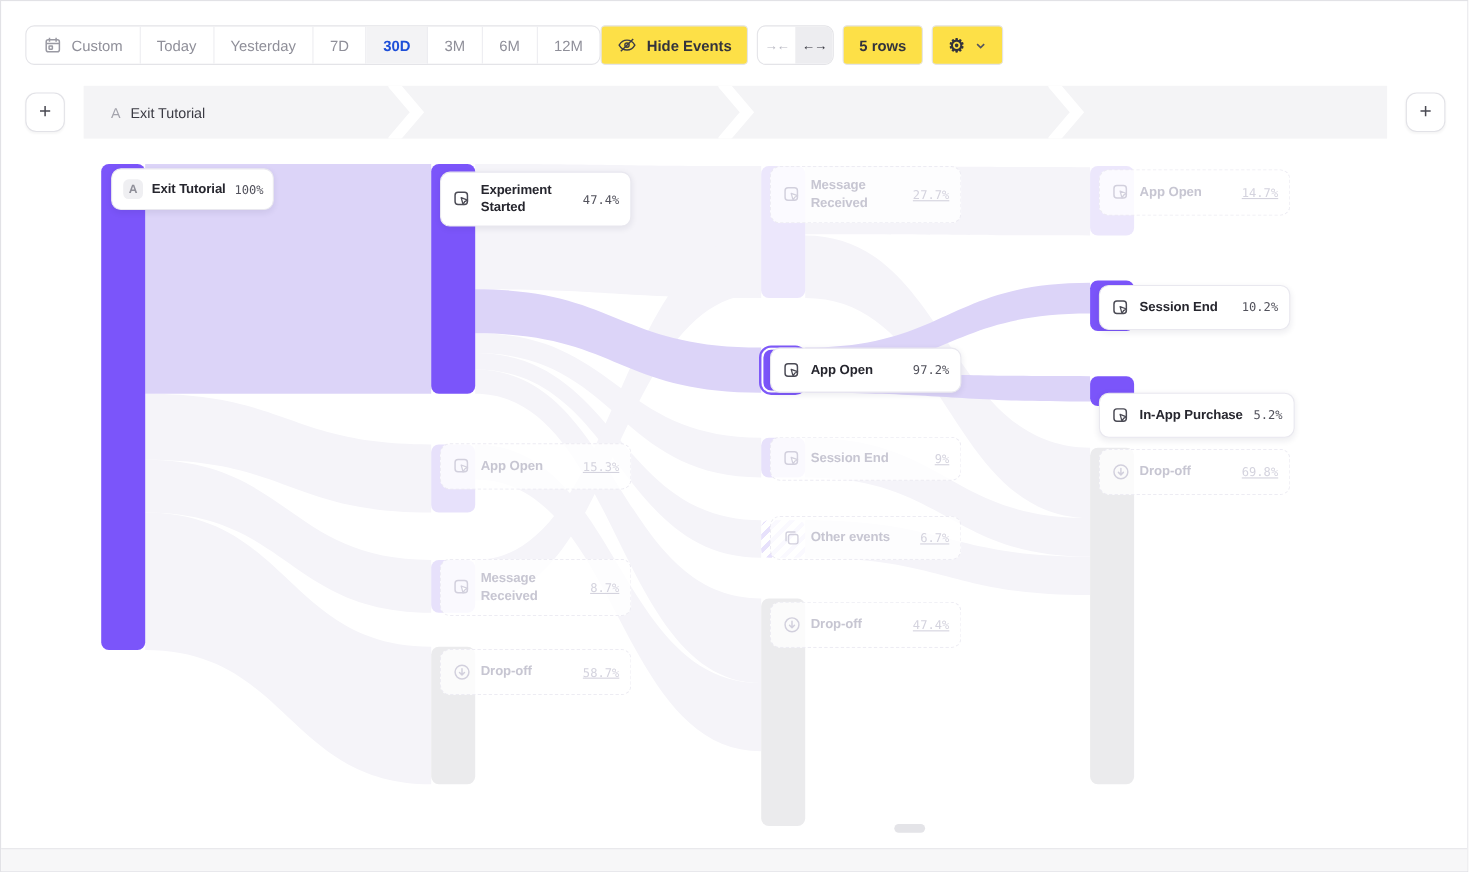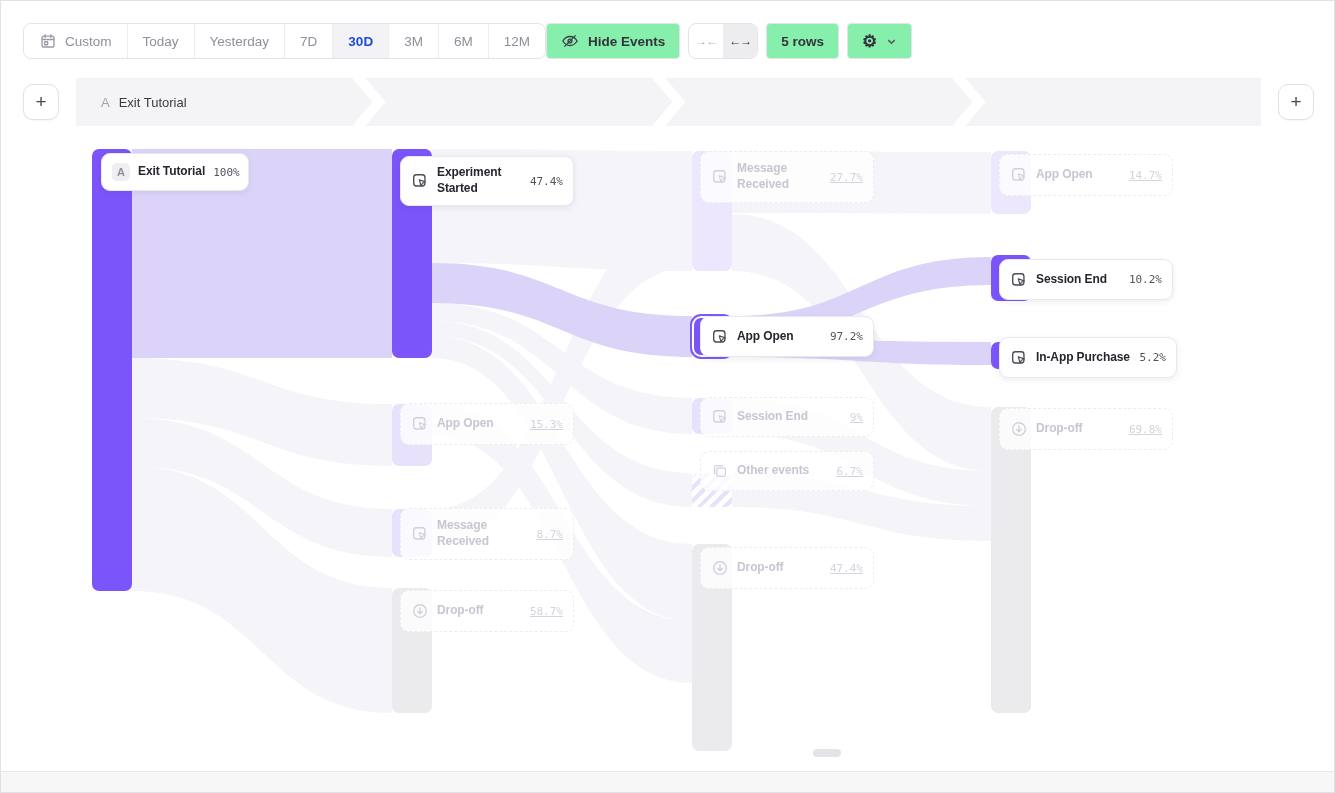--- a/index.html
+++ b/index.html
@@ -13,21 +13,21 @@
              display:flex; align-items:stretch; }
   .preset-group { display:flex; border:1px solid #e4e4e8; border-radius:8px;
                   background:#fff; overflow:hidden; }
   .preset { display:flex; align-items:center; gap:8px; padding:0 15px;
             font-size:13.5px; color:#8f8f99; border-right:1px solid #ededf1;
             cursor:pointer; white-space:nowrap; }
   .preset:last-child { border-right:none; }
   .preset.active { background:#f3f3f5; color:#1d4ed8; font-weight:700; }
   .tb-right { display:flex; gap:8px; }
   .tb-btn { display:flex; align-items:center; gap:9px; padding:0 14px;
-            border:1px solid #e4e4e8; border-radius:4px; background:#86efac;
+            border:1px solid #e4e4e8; border-radius:4px; background:#fde047;
             font-size:13.5px; font-weight:600; color:#33333c; cursor:pointer;
             white-space:nowrap; }
   .seg { display:flex; border:1px solid #e4e4e8; border-radius:8px; overflow:hidden; background:#fff; }
   .seg-cell { width:34px; display:flex; align-items:center; justify-content:center;
               font-size:12px; color:#b9b9c3; letter-spacing:-1px; cursor:pointer; }
   .seg-cell.active { background:#ededf0; color:#33333c; }
   .tbicon { width:18px; height:18px; display:flex; color:#3c3c45; flex:none; }
   .preset .tbicon { color:#9a9aa3; }
   .gear-glyph { font-size:17px; line-height:1; color:#33333c; }
   .chev-icon { width:11px; height:11px; display:flex; color:#55555e; }
@@ -293,21 +293,21 @@
   <div class="card faded" style="left:699px;top:396px;width:174px;height:40px;">
     <span class="nicon">
         <svg viewBox="0 0 20 20" fill="none" stroke="currentColor" stroke-width="1.5">
           <rect x="3" y="3" width="12.5" height="12.5" rx="3"></rect>
           <path d="M9.2 8.6 15.6 11 12.7 12.6 11.1 15.5 Z" fill="#fff" stroke-width="1.3" stroke-linejoin="round"></path>
         </svg>
       </span>
     <span class="name">Session End</span>
     <span class="pct">9%</span>
   </div>
-  <div class="card faded" style="left:699px;top:450px;width:174px;height:40px;">
+  <div class="card faded" style="left:699px;top:468px;width:174px;height:40px;">
     <span class="nicon">
         <svg viewBox="0 0 20 20" fill="none" stroke="currentColor" stroke-width="1.4">
           <rect x="6.5" y="6.5" width="9.5" height="9.5" rx="2"></rect>
           <path d="M4 13.5V6a2 2 0 0 1 2-2h7.5"></path>
         </svg>
       </span>
     <span class="name">Other events</span>
     <span class="pct">6.7%</span>
   </div>
   <div class="card faded" style="left:699px;top:546px;width:174px;height:42px;">
@@ -334,21 +334,21 @@
   <div class="card" style="left:998px;top:258px;width:174px;height:41px;">
     <span class="nicon">
         <svg viewBox="0 0 20 20" fill="none" stroke="currentColor" stroke-width="1.5">
           <rect x="3" y="3" width="12.5" height="12.5" rx="3"></rect>
           <path d="M9.2 8.6 15.6 11 12.7 12.6 11.1 15.5 Z" fill="#fff" stroke-width="1.3" stroke-linejoin="round"></path>
         </svg>
       </span>
     <span class="name">Session End</span>
     <span class="pct">10.2%</span>
   </div>
-  <div class="card" style="left:998px;top:336px;width:178px;height:41px;">
+  <div class="card" style="left:998px;top:356px;width:178px;height:41px;">
     <span class="nicon">
         <svg viewBox="0 0 20 20" fill="none" stroke="currentColor" stroke-width="1.5">
           <rect x="3" y="3" width="12.5" height="12.5" rx="3"></rect>
           <path d="M9.2 8.6 15.6 11 12.7 12.6 11.1 15.5 Z" fill="#fff" stroke-width="1.3" stroke-linejoin="round"></path>
         </svg>
       </span>
     <span class="name">In-App Purchase</span>
     <span class="pct">5.2%</span>
   </div>
   <div class="card faded" style="left:998px;top:407px;width:174px;height:42px;">

